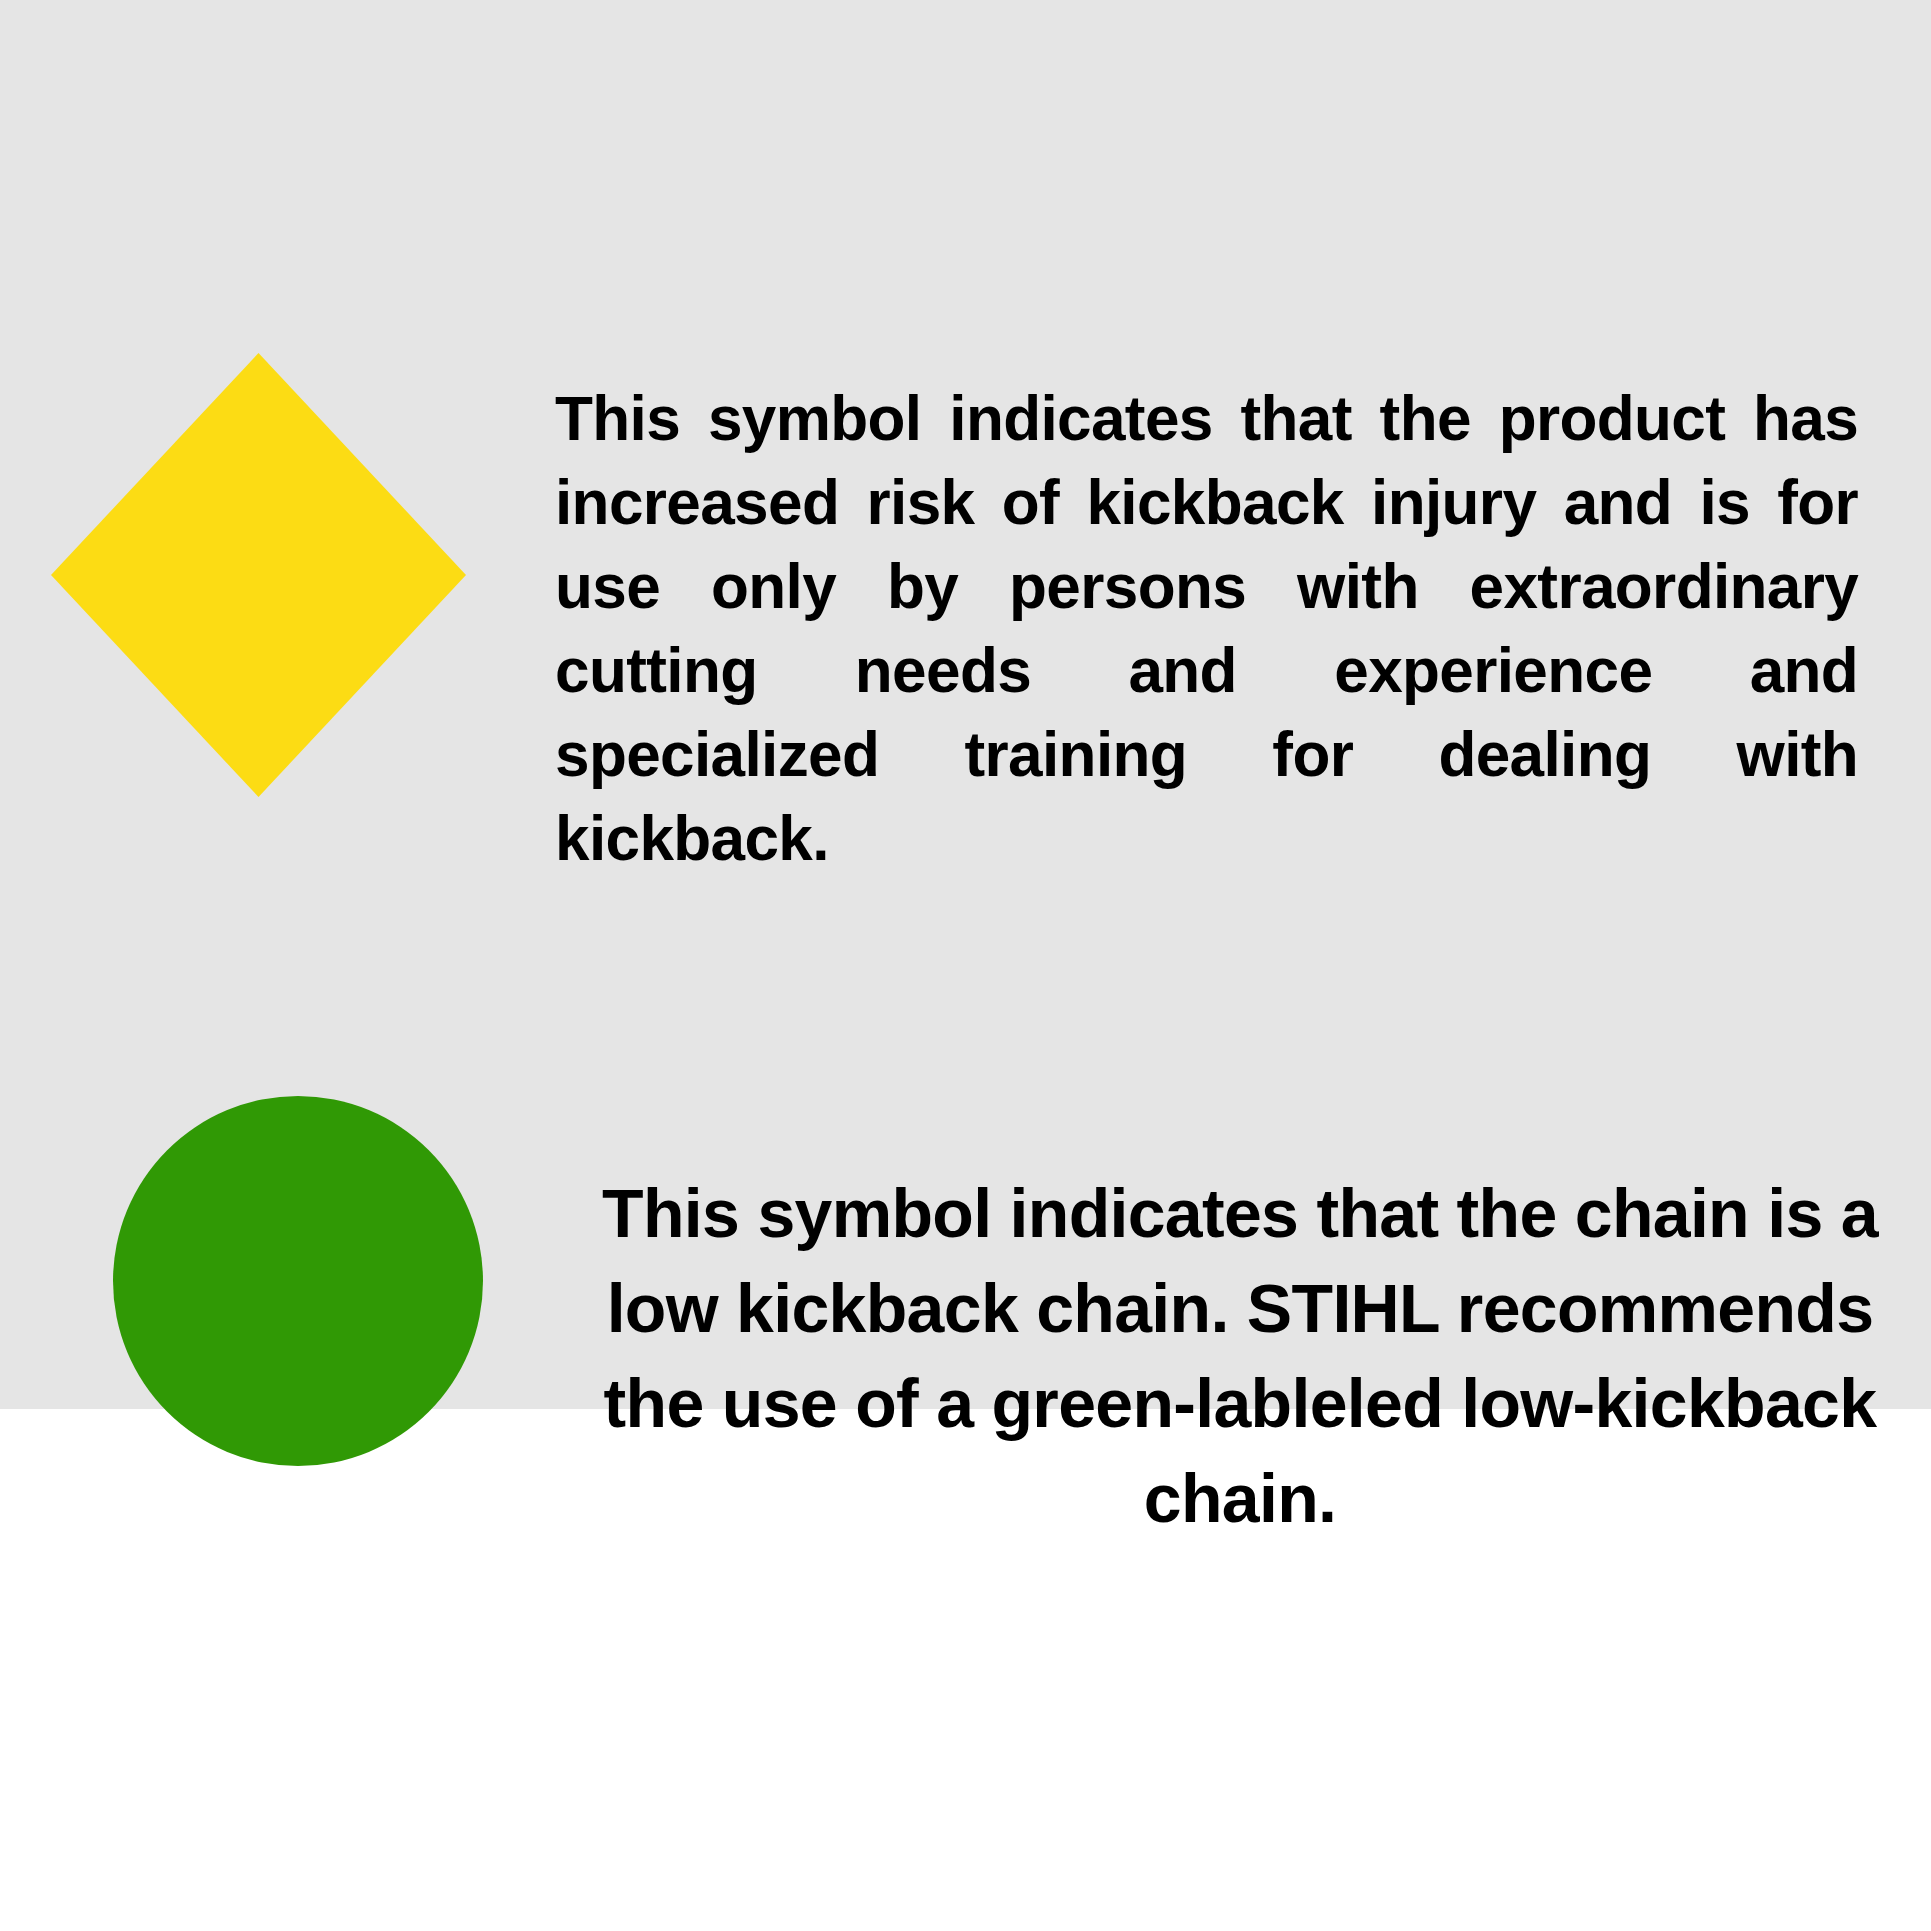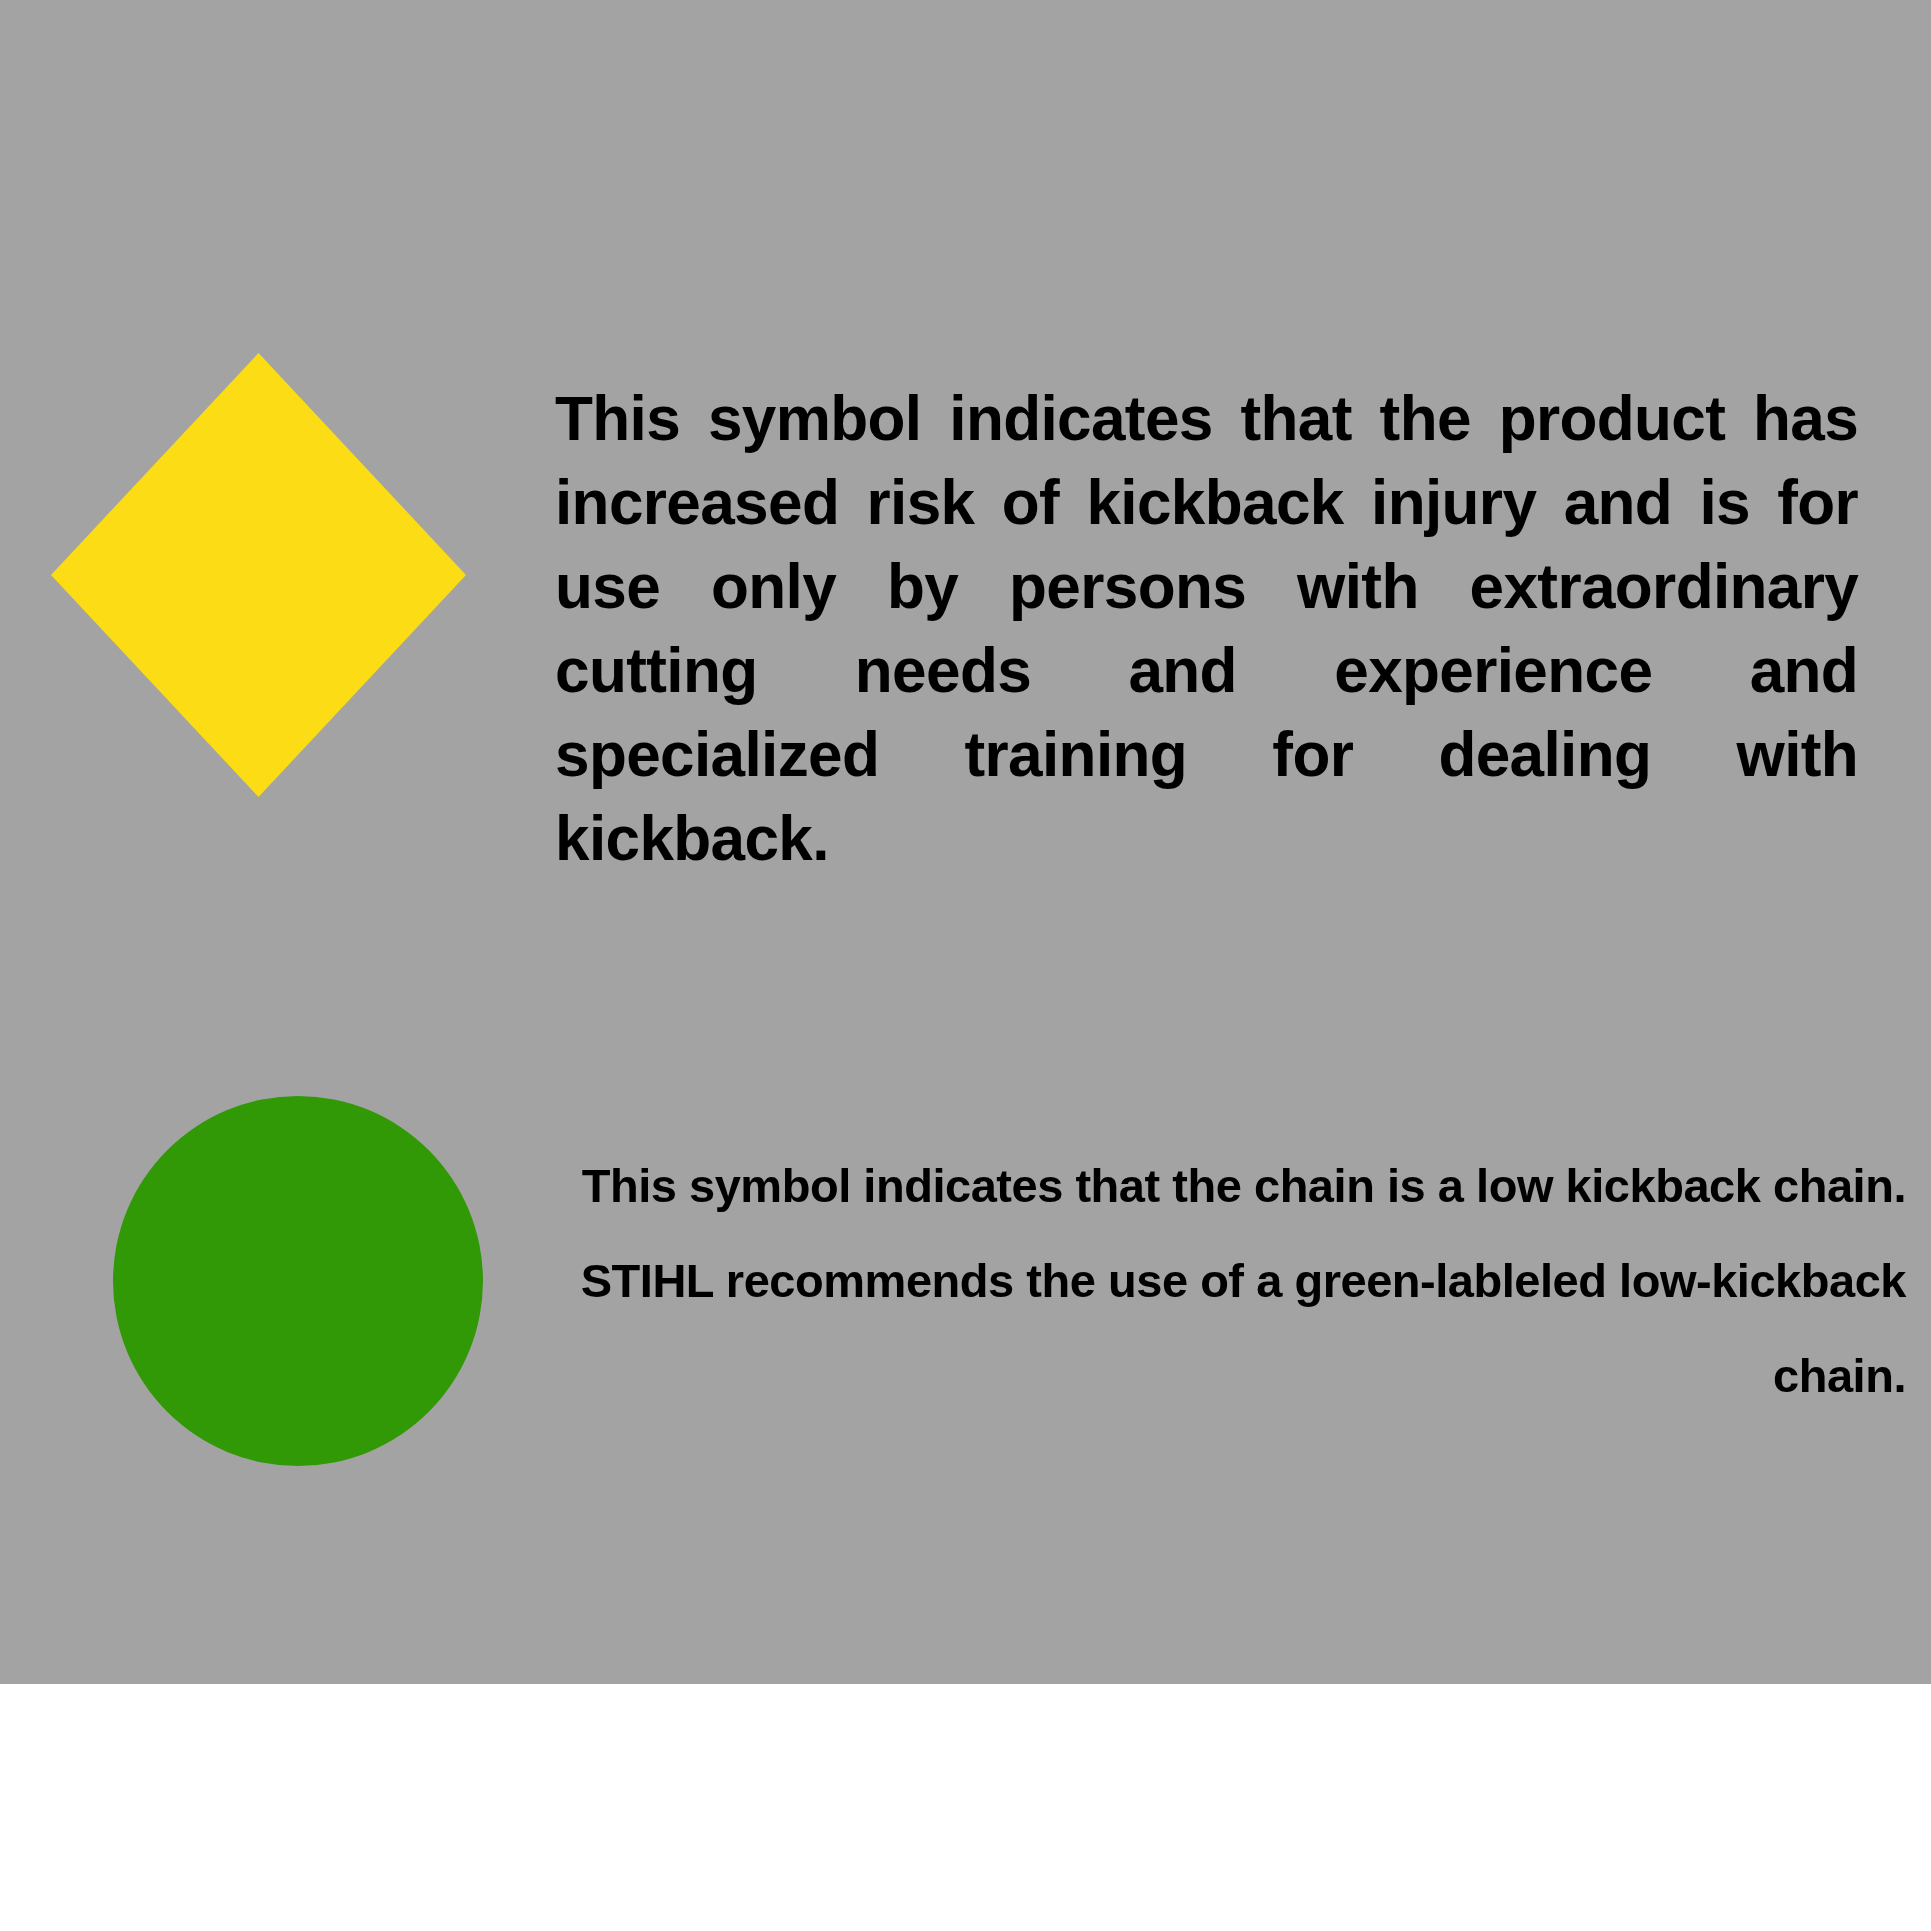--- a/index.html
+++ b/index.html
@@ -11,22 +11,22 @@
     width: 1931px;
     height: 1931px;
     background: #ffffff;
     font-family: "Liberation Sans", "DejaVu Sans", sans-serif;
     overflow: hidden;
   }
 
   .page {
     position: relative;
     width: 1931px;
-    height: 1684px;
-    background: #a3a3a3;
+    height: 1409px;
+    background: #e5e5e5;
   }
 
   
 
   .legend-row {
     position: absolute;
   }
 
   #row-kickback-warning {
     left: 0;
@@ -80,25 +80,25 @@
     line-height: 84px;
     text-align: justify;
     text-align-last: left;
     font-stretch: semi-condensed;
     transform: scaleX(0.985);
     transform-origin: left top;
   }
 
   #text-low-kickback {
     left: 574px;
-    top: 29px;            
+    top: 36px;            
     width: 1332px;
-    font-size: 47px;
+    font-size: 68px;
     line-height: 95px;
-    text-align: right;
+    text-align: center;
     font-stretch: semi-condensed;
   }
 </style>
 </head>
 <body>
 
 <div class="page">
 
   <div class="legend-row" id="row-kickback-warning">
 

